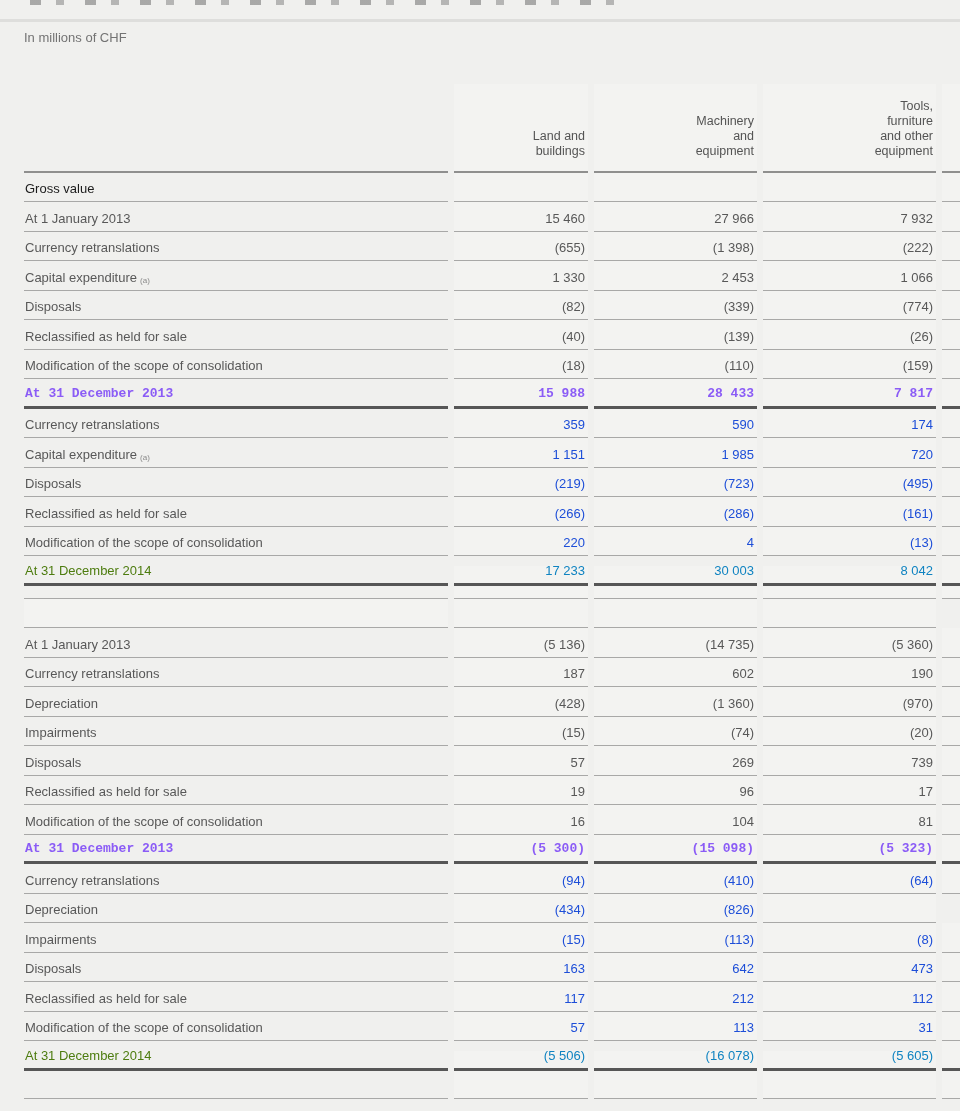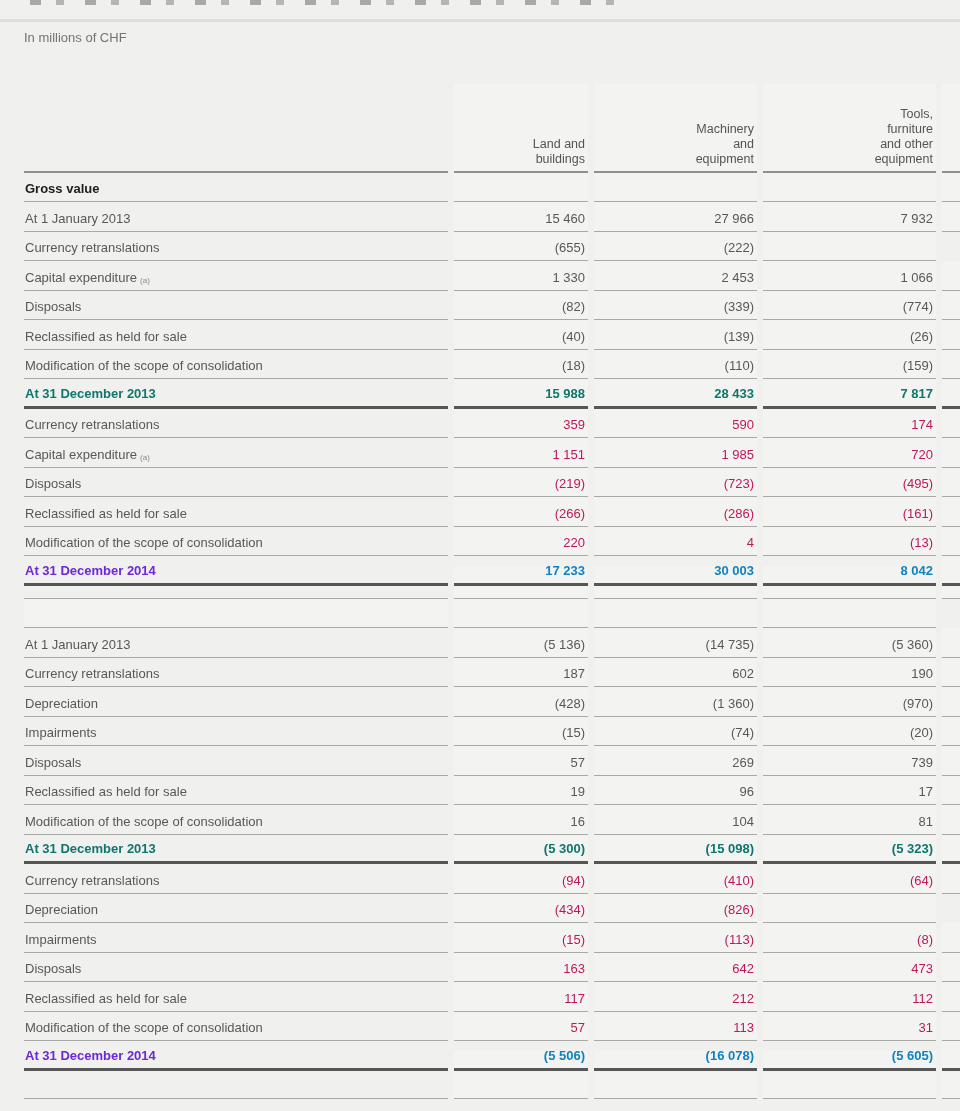--- a/index.html
+++ b/index.html
@@ -39,36 +39,36 @@
   .cell.val, .cell.partial { justify-content:flex-end; padding-right:3px; background:#f3f3f1; }
   .cell.label { padding-left:1px; color:#585858; }
 
   
   .trow.header { height:88.5px; }
   .trow.header .cell {
     align-items:flex-end; justify-content:flex-end;
     border-bottom:2px solid #8f8f8e;
     text-align:right; white-space:pre-line;
     font-size:12.5px; line-height:15px; color:#545454;
-    padding-bottom:4px;
+    padding-bottom:12px;
   }
   .trow.header .cell.label { justify-content:flex-start; }
 
-  .trow.section-header .cell.label { font-weight:bold; color:#1c1c1c; }
+  .trow.section-header .cell.label { font-weight:normal; color:#1c1c1c; }
 
   .trow.gray .cell.val { color:#585858; }
-  .trow.blue .cell.val { color:#be185d; }
+  .trow.blue .cell.val { color:#1d4ed8; }
 
   .trow.total-gray .cell { border-bottom:3px solid #565656; }
   .trow.total-gray .cell.label,
-  .trow.total-gray .cell.val { font-weight:bold; color:#0f766e; }
+  .trow.total-gray .cell.val { font-weight:bold; color:#8b5cf6;font-family:Liberation Mono, monospace; }
 
   .trow.total-blue .cell { border-bottom:3px solid #565656; }
-  .trow.total-blue .cell.label { font-weight:bold; color:#6d28d9; }
-  .trow.total-blue .cell.val { font-weight:bold; color:#0f83c1;margin-top:10px; }
+  .trow.total-blue .cell.label { font-weight:normal; color:#4d7c0f; }
+  .trow.total-blue .cell.val { font-weight:normal; color:#0f83c1;margin-top:10px; }
 
   .trow.spacer { height:13px; }
   .trow.spacer-end { height:28px; }
 
   sup {
     font-size:8px; line-height:8px; color:#8a8a8a;
     vertical-align:super; margin-left:3px;
   }
 </style>
 </head>
@@ -104,20 +104,21 @@
         <div class="trow gray">
           <div class="cell label">At 1 January 2013</div>
           <div class="cell val">15 460</div>
           <div class="cell val">27 966</div>
           <div class="cell val">7 932</div>
           <div class="cell partial"></div>
         </div>
         <div class="trow gray">
           <div class="cell label">Currency retranslations</div>
           <div class="cell val">(655)</div>
+          <div class="cell val">(1 398)</div>
           <div class="cell val">(222)</div>
           <div class="cell partial"></div>
         </div>
         <div class="trow gray">
           <div class="cell label">Capital expenditure<sup>(a)</sup></div>
           <div class="cell val">1 330</div>
           <div class="cell val">2 453</div>
           <div class="cell val">1 066</div>
           <div class="cell partial"></div>
         </div>

